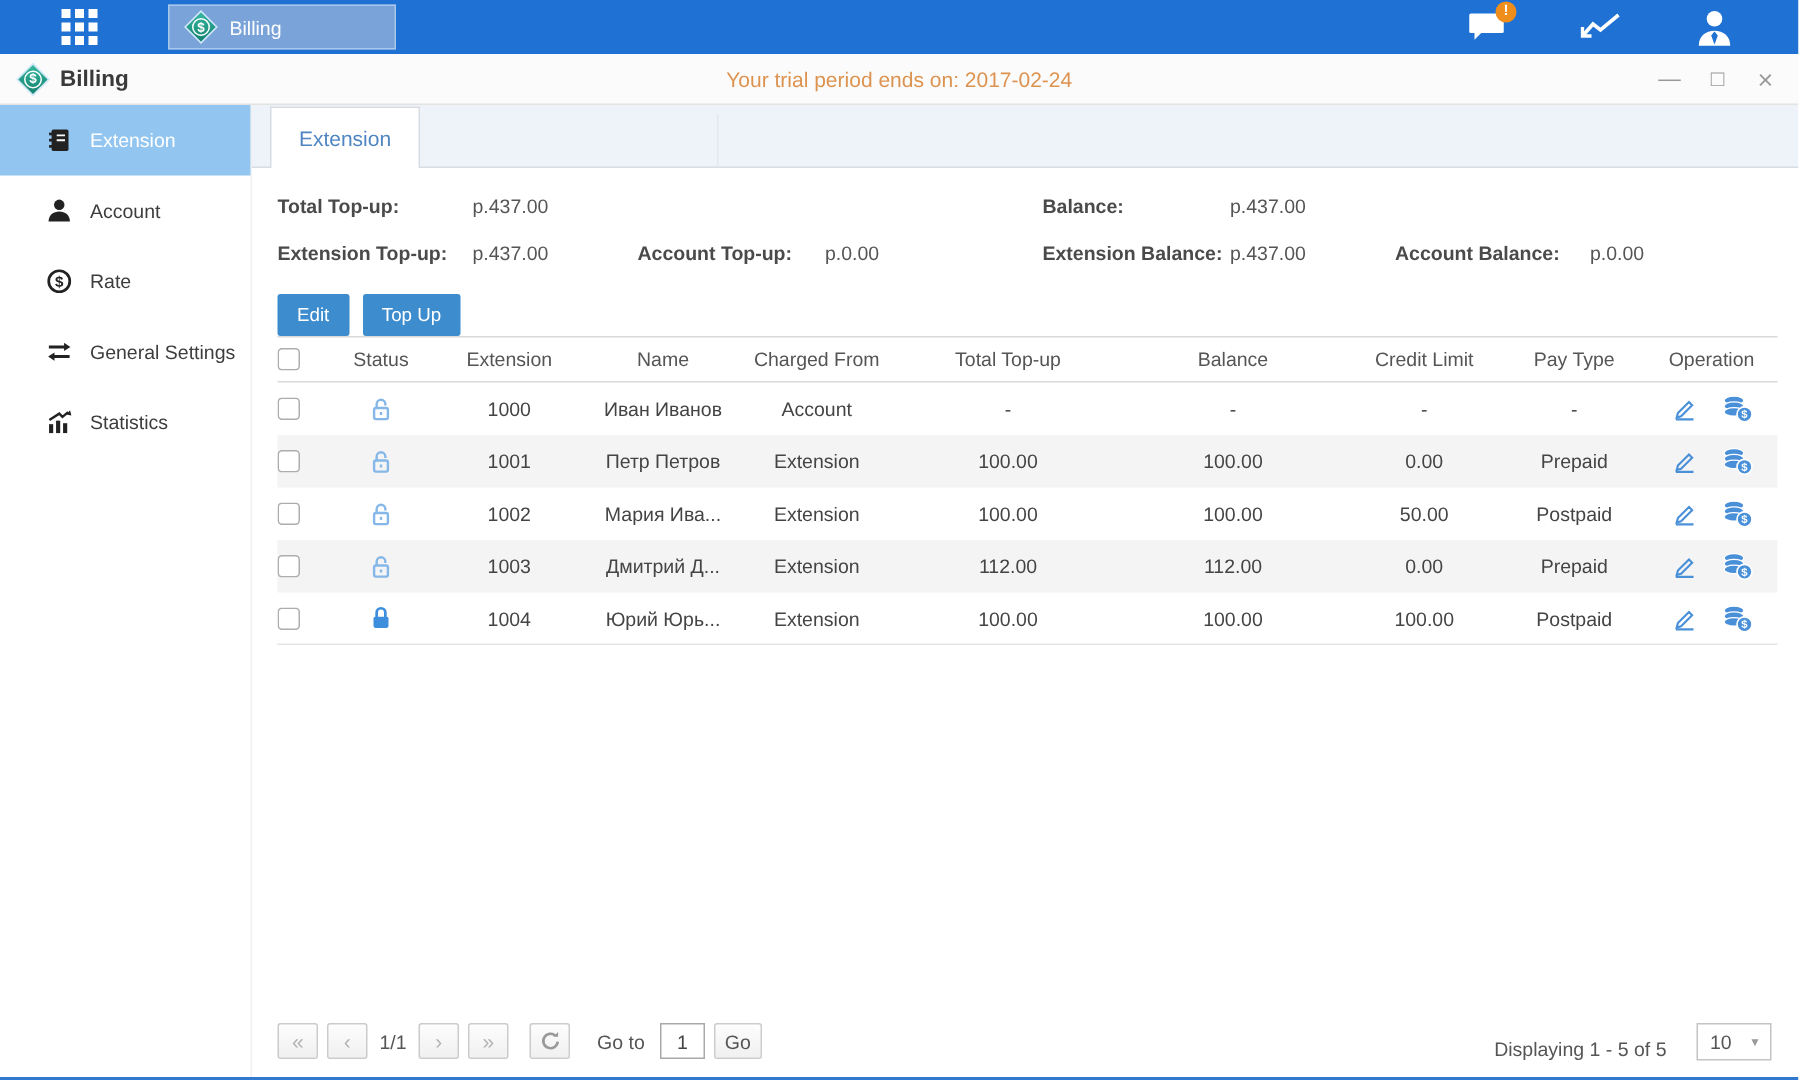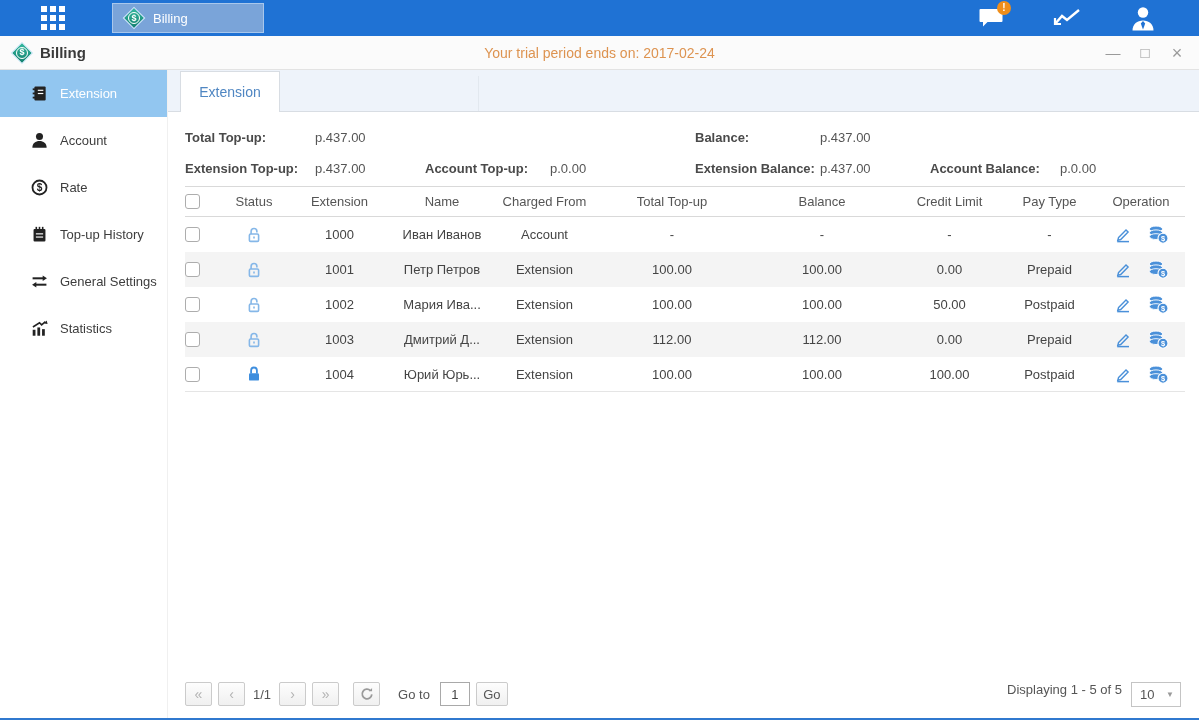--- a/index.html
+++ b/index.html
@@ -65,21 +65,21 @@
   .opicons { display:flex; gap:16px; align-items:center; justify-content:center; }
   .opicons span { cursor:pointer; display:flex; }
 
   
   .pagebar { margin-top:auto; height:48px; display:flex; align-items:center; flex-shrink:0; }
   .pgbtn { width:27px; height:24px; border:1px solid #cbcbcb; border-radius:2px; background:linear-gradient(#fdfdfd,#f0f0f0); color:#b3b3b3; font-size:14px; display:flex; align-items:center; justify-content:center; cursor:pointer; margin-right:6px; }
   .pgind { margin:0 8px 0 2px; color:#555; }
   .pgtxt { color:#555; }
   .goto-input { width:30px; height:24px; border:1px solid #a9a9a9; text-align:center; font-size:13px; color:#444; margin:0 6px 0 10px; font-family:inherit; }
   .gobtn { width:32px; }
-  .pageright { margin-left:auto; display:flex; align-items:flex-start; gap:9px; padding-right:4px; }
+  .pageright { margin-left:auto; display:flex; align-items:flex-end; gap:20px; padding-right:4px; }
   .selectbox { width:50px; height:25px; border:1px solid #c4c4c4; background:#fff; display:flex; align-items:center; justify-content:space-between; padding:0 6px 0 8px; cursor:pointer; color:#555; }
   .selectbox .tri { font-size:8px; color:#9a9a9a; }
 </style>
 </head>
 <body>
 
 <div class="app">
 
   <div class="topbar">
     <div class="appgrid">
@@ -165,33 +165,20 @@
         <span>Account</span>
       </div>
       <div class="side-item">
         <span class="sicon">
           <svg width="17" height="17" viewBox="0 0 16 16">
               <circle cx="8" cy="8" r="6.6" fill="none" stroke="#222" stroke-width="1.7"></circle>
               <text x="8" y="11.4" text-anchor="middle" font-size="9.5" font-weight="bold" fill="#222" font-family="Liberation Sans,sans-serif">$</text>
             </svg>
         </span>
         <span>Rate</span>
-      </div>
-      <div class="side-item">
-        <span class="sicon">
-          <svg width="17" height="17" viewBox="0 0 16 16">
-              <rect x="2.4" y="2.8" width="11.2" height="11.8" rx="1" fill="#222"></rect>
-              <line x1="5" y1="0.8" x2="5" y2="4" stroke="#222" stroke-width="1.5"></line>
-              <line x1="8" y1="0.8" x2="8" y2="4" stroke="#222" stroke-width="1.5"></line>
-              <line x1="11" y1="0.8" x2="11" y2="4" stroke="#222" stroke-width="1.5"></line>
-              <line x1="4.6" y1="7.4" x2="11.4" y2="7.4" stroke="#fff" stroke-width="1.1"></line>
-              <line x1="4.6" y1="10.4" x2="11.4" y2="10.4" stroke="#fff" stroke-width="1.1"></line>
-            </svg>
-        </span>
-        <span>Top-up History</span>
       </div>
       <div class="side-item">
         <span class="sicon">
           <svg width="17" height="17" viewBox="0 0 16 16">
               <line x1="1.5" y1="5" x2="12" y2="5" stroke="#222" stroke-width="1.9"></line>
               <path d="M15 5 l-4-2.6 v5.2 z" fill="#222"></path>
               <line x1="14.5" y1="11" x2="4" y2="11" stroke="#222" stroke-width="1.9"></line>
               <path d="M1 11 l4-2.6 v5.2 z" fill="#222"></path>
             </svg>
         </span>
@@ -229,20 +216,24 @@
           <span class="lbl p0">Extension Top-up:</span>
           <span class="p1">p.437.00</span>
           <span class="lbl p2">Account Top-up:</span>
           <span class="p3">p.0.00</span>
           <span class="lbl p4">Extension Balance:</span>
           <span class="p5">p.437.00</span>
           <span class="lbl p6">Account Balance:</span>
           <span class="p7">p.0.00</span>
         </div>
 
+        <div class="btnrow">
+          <button class="btn">Edit</button>
+          <button class="btn">Top Up</button>
+        </div>
 
         <div class="tbl" id="tbl">
             <div class="trow head">
               <div class="cell left" style="width: 36px;">
                 <span class="checkbox"></span>
               </div>
               <div class="cell" style="width: 66px;">Status</div>
               <div class="cell" style="width: 105px;">Extension</div>
               <div class="cell" style="width: 100px;">Name</div>
               <div class="cell" style="width: 105px;">Charged From</div>

